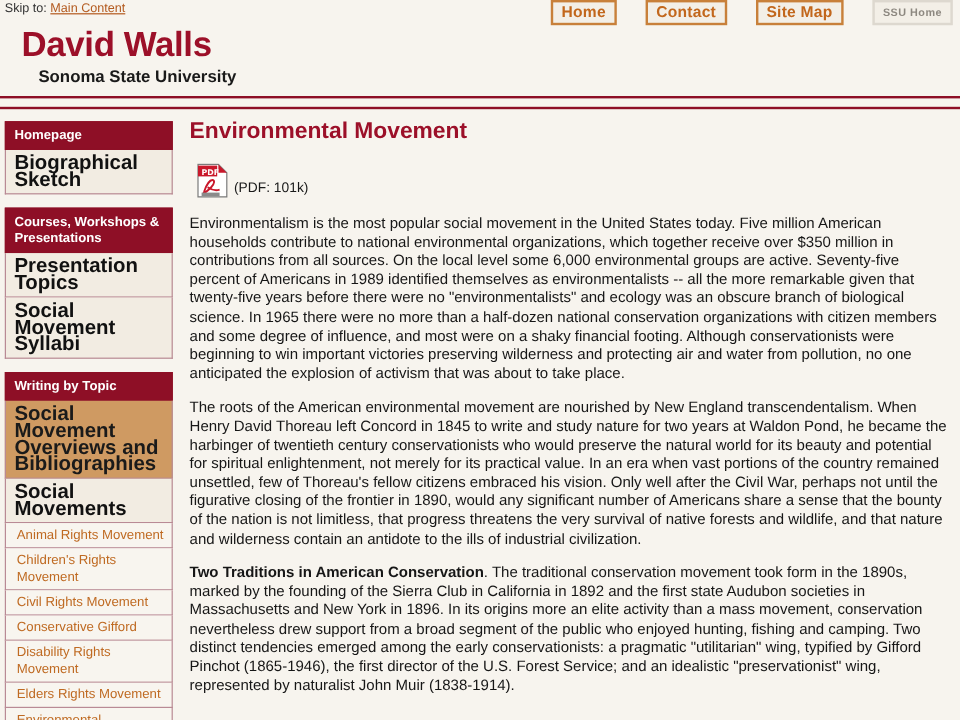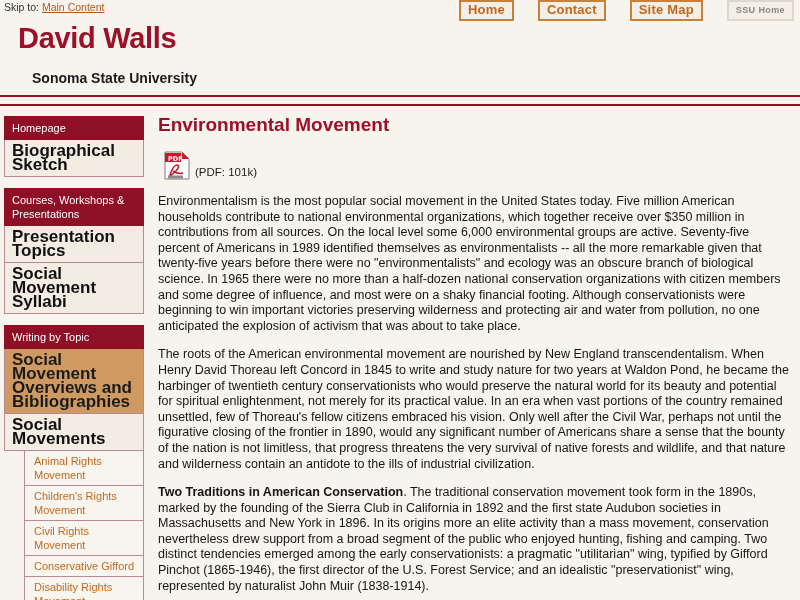--- a/index.html
+++ b/index.html
@@ -68,21 +68,21 @@
   
   .masthead {
     padding: 0 0 6px 10px;
   }
   .site-title {
     color: #9c1029;
     font-size: 29px;
     font-weight: bold;
     line-height: 32px;
     letter-spacing: -0.3px;
-    margin: 0 0 16px 8px;
+    margin: 0 0 1px 8px;
   }
   .site-sub {
     margin-left: 22px;
     font-size: 14px;
     font-weight: bold;
     color: #1a1a1a;
     line-height: 17px;
   }
 
   
@@ -105,21 +105,21 @@
     width: 140px;
     flex: 0 0 140px;
     padding: 10px 0 0 4px;
   }
   .navgroup {
     margin-bottom: 11px;
   }
   .nav-head {
     background: #8e0f26;
     color: #ffffff;
-    font-weight: normal;
+    font-weight: bold;
     font-size: 11px;
     line-height: 14px;
     padding: 4px 6px 4px 7px;
     border: 1px solid #8e0f26;
   }
   .nav-item {
     background: #f2ece2;
     color: #111111;
     font-weight: bold;
     font-size: 17px;
@@ -134,21 +134,20 @@
   }
   .nav-sub {
     background: #f8f5ef;
     color: #bf6a22;
     font-weight: normal;
     font-size: 11px;
     line-height: 14px;
     padding: 3px 6px 3px 9px;
     border: 1px solid #b98a95;
     border-top: none;
-    margin-left: 20px;
   }
 
   
   .content {
     flex: 1 1 auto;
     padding: 8px 6px 0 14px;
     min-width: 0;
   }
   h1.page-title {
     color: #9c1029;

